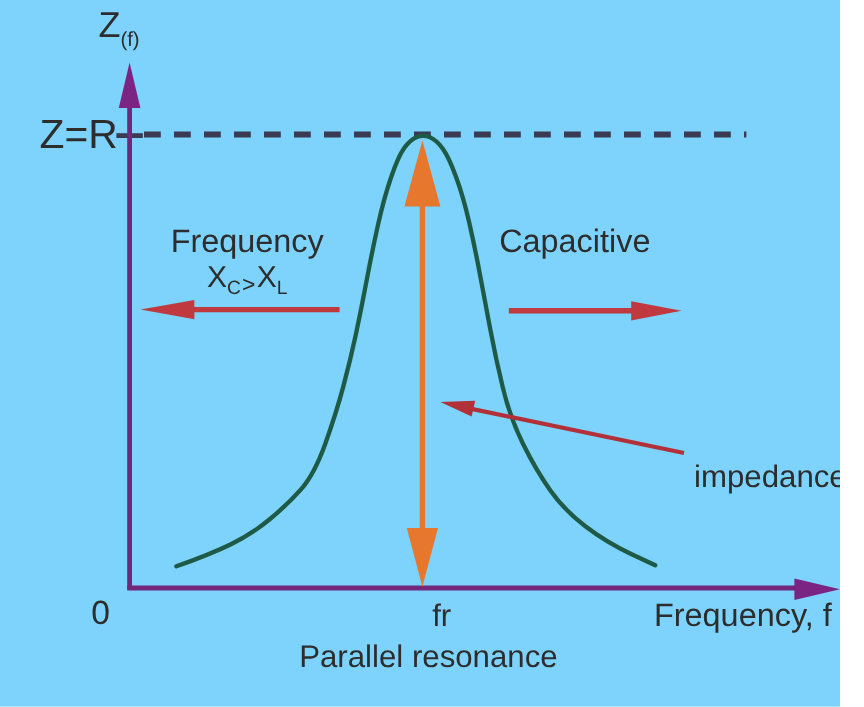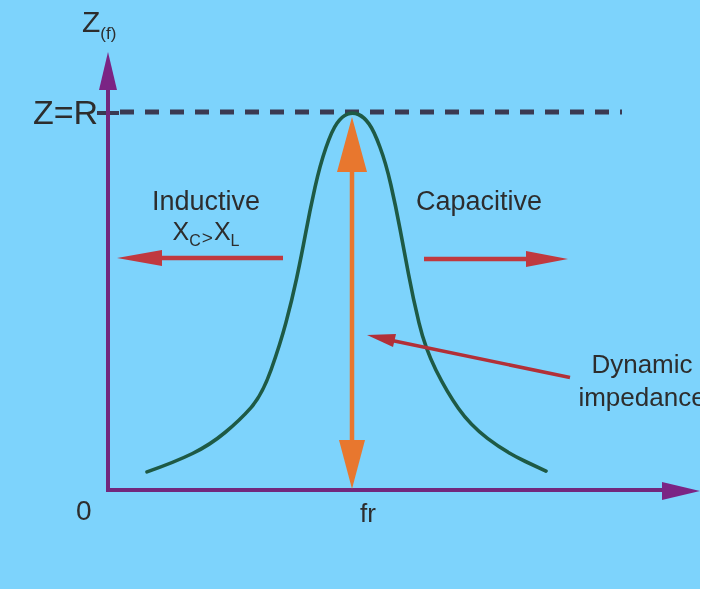--- a/index.html
+++ b/index.html
@@ -59,23 +59,25 @@
     <polygon points="568,259 526,251 526,267" fill="#c0393f"></polygon>
 
     <line x1="570" y1="377.5" x2="392" y2="340.5" stroke="#b23038" stroke-width="3.5"></line>
     <polygon points="367,335 396,334 393,347" fill="#b23038"></polygon>
   </svg>
 
   <div class="lbl zf-label"><span>Z</span><sub>(f)</sub></div>
 
   <div class="lbl zr-label">Z=R</div>
 
-  <div class="lbl region-title left-title">Inductive</div>
+  <div class="lbl region-title left-title">Frequency</div>
   <div class="lbl region-title right-title">Capacitive</div>
 
   <div class="lbl region-cond left-cond"><span>X</span><sub>C</sub><span class="op op-low">&gt;</span><span>X</span><sub>L</sub></div>
 
-  <div class="lbl dyn-label"><span>Dynamic</span><br><span>impedance</span></div>
+  <div class="lbl dyn-label"><br><span>impedance</span></div>
 
   <div class="lbl origin-label">0</div>
   <div class="lbl fr-label">fr</div>
+  <div class="lbl freq-label">Frequency, f</div>
+  <div class="lbl caption">Parallel resonance</div>
 
 </div>
 
 </body></html>

